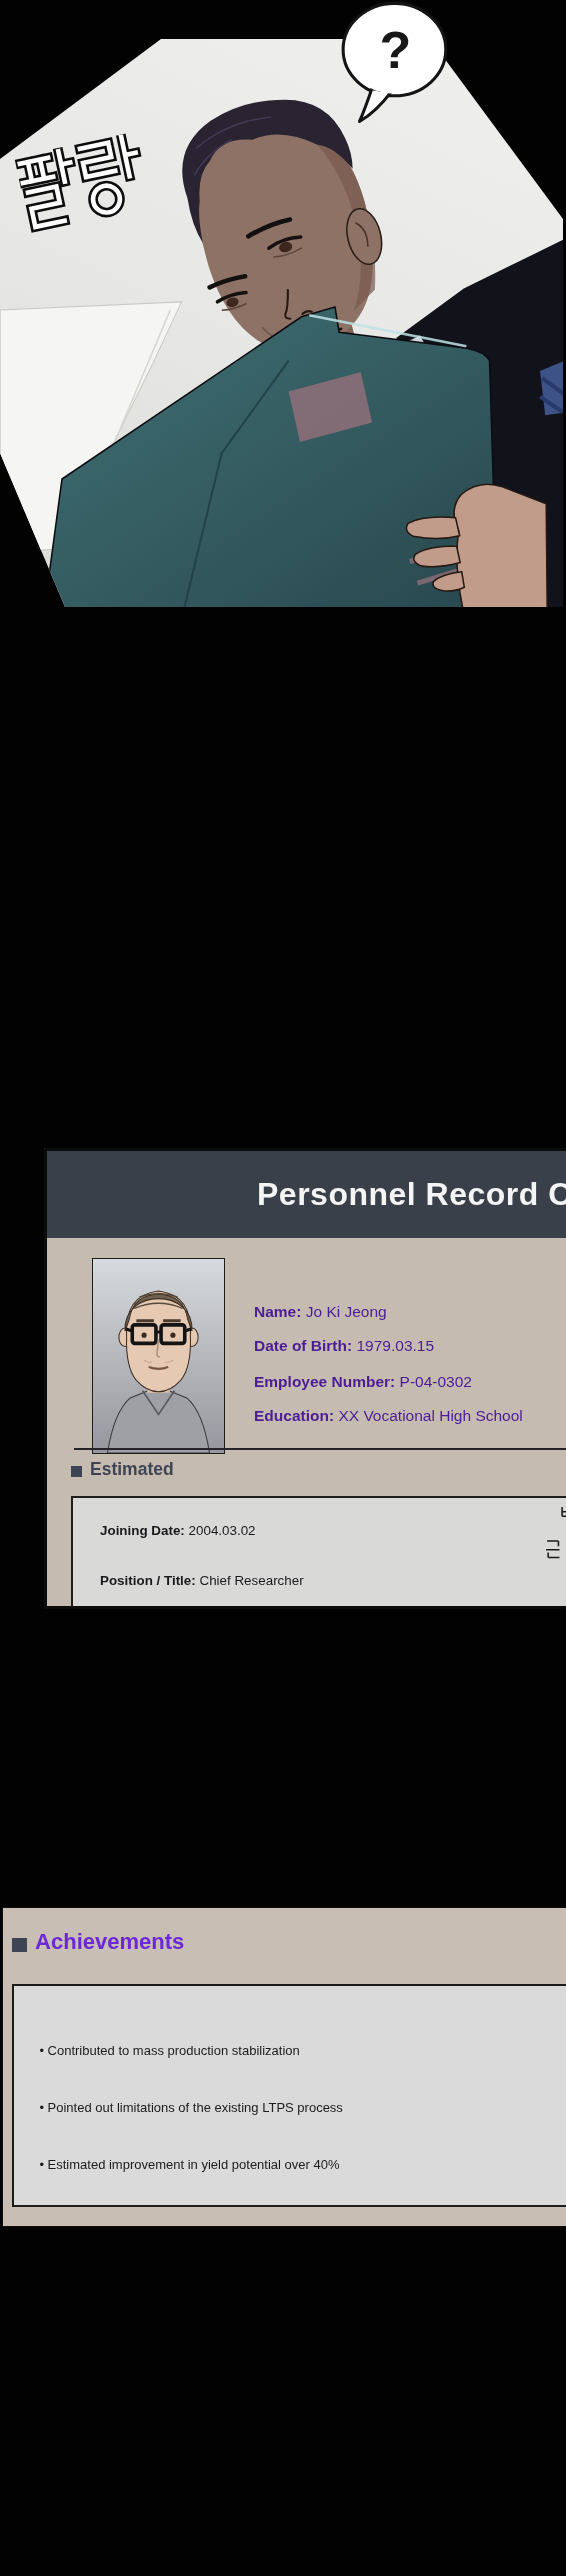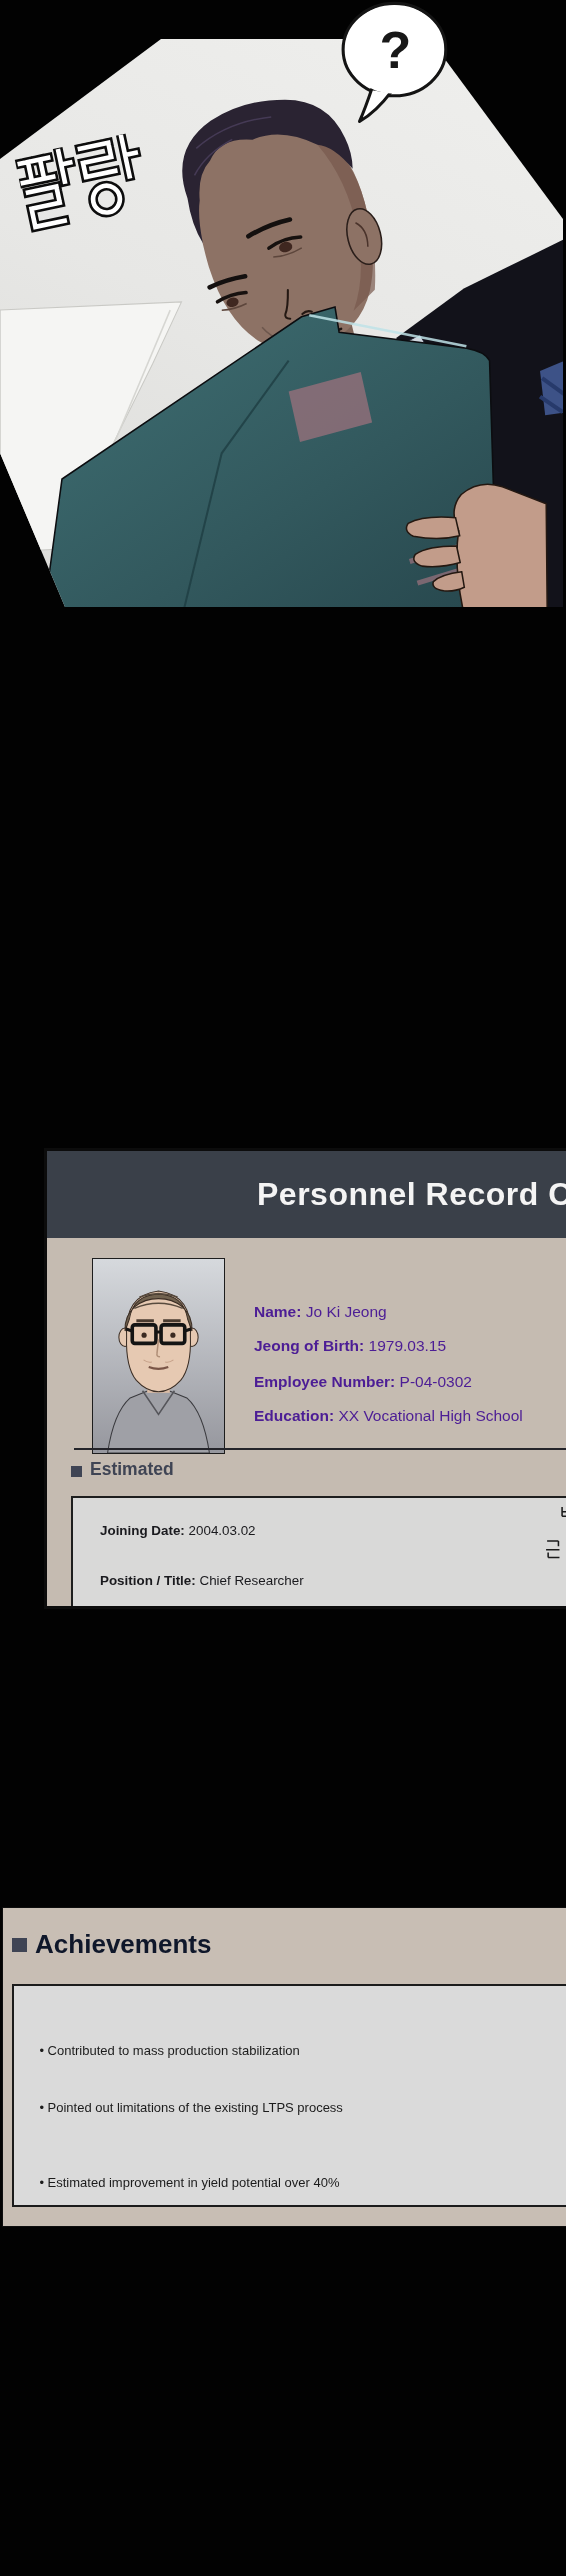--- a/index.html
+++ b/index.html
@@ -34,21 +34,21 @@
   #exp-box{position:absolute;left:24px;top:345px;width:499px;height:116px;background:#d9d9d8;
     border:2.1px solid #1e1e1e;box-sizing:border-box;overflow:hidden;}
   .exp-line{position:absolute;left:27px;white-space:nowrap;font-size:13.4px;color:#1a1a1e;line-height:16.5px;}
   .exp-line b{font-weight:bold;}
 
   
   #ach{left:2.1px;top:1907px;width:565px;height:320px;background:#c8beb4;
     border-left:1.5px solid #0e0e0e;border-top:1.5px solid #0e0e0e;border-bottom:1.5px solid #0e0e0e;
     box-sizing:border-box;overflow:hidden;}
   #ach-bullet{position:absolute;left:9.3px;top:30px;width:14.4px;height:14.4px;background:#3f4454;}
-  #ach-title{position:absolute;left:32px;top:20.6px;font-size:26px;font-weight:bold;color:#0f172a;}
+  #ach-title{position:absolute;left:32px;top:20.6px;font-size:22px;font-weight:bold;color:#6d28d9;}
   #ach-box{position:absolute;left:9.3px;top:76px;width:557px;height:223px;background:#dadada;
     border:2.6px solid #1b1b1b;box-sizing:border-box;overflow:hidden;}
   .ach-line{position:absolute;left:25px;white-space:nowrap;font-size:13px;color:#1c1c1c;line-height:15.5px;}
   .ach-line::before{content:"• ";}
 </style>
 </head>
 <body>
 
 <div id="canvas">
 
@@ -156,21 +156,21 @@
         <rect x="132" y="128" width="46" height="36" rx="5" fill="none" stroke="#141414" stroke-width="7"></rect>
         <path d="M 122 142 H 132 M 76 140 L 64 136 M 178 140 L 190 136" stroke="#141414" stroke-width="6"></path>
         <circle cx="99" cy="148" r="5" fill="#3a2a22"></circle>
           <circle cx="155" cy="148" r="5" fill="#3a2a22"></circle>
         <path d="M 127 156 L 124 184 Q 123 190 130 190" stroke="#b08f78" stroke-width="3" fill="none"></path>
         <path d="M 108 210 Q 127 217 146 210" stroke="#7a5547" stroke-width="4" fill="none"></path>
         <path d="M 98 196 Q 106 202 114 200 M 140 200 Q 148 202 156 196" stroke="#c5a088" stroke-width="2" fill="none"></path>
       </svg>
     </div>
     <div class="info-line" style="top:151px;"><b>Name:</b>&nbsp;<span>Jo Ki Jeong</span></div>
-    <div class="info-line" style="top:185px;"><b>Jeong of Birth:</b>&nbsp;<span>1979.03.15</span></div>
+    <div class="info-line" style="top:185px;"><b>Date of Birth:</b>&nbsp;<span>1979.03.15</span></div>
     <div class="info-line" style="top:221px;"><b>Employee Number:</b>&nbsp;<span>P-04-0302</span></div>
     <div class="info-line" style="top:255px;"><b>Education:</b>&nbsp;<span>XX Vocational High School</span></div>
     <div id="card-divider"></div>
     <div id="exp-bullet"></div>
     <div id="exp-title">Estimated</div>
     <div id="exp-box">
       <div class="exp-line" style="top:25px;"><b>Joining Date:</b>&nbsp;<span>2004.03.02</span></div>
       <div class="exp-line" style="top:75px;"><b>Position / Title:</b>&nbsp;<span>Chief Researcher</span></div>
       <span class="hidden-data">붕</span>
       <span class="hidden-data">근</span>
@@ -187,18 +187,18 @@
       </svg>
     </div>
   </div>
 
   <div id="ach" class="abs">
     <div id="ach-bullet"></div>
     <div id="ach-title">Achievements</div>
     <div id="ach-box">
       <div class="ach-line" style="top:57px;">Contributed to mass production stabilization</div>
       <div class="ach-line" style="top:114px;">Pointed out limitations of the existing LTPS process</div>
-      <div class="ach-line" style="top:189px;">Estimated improvement in yield potential over 40%</div>
+      <div class="ach-line" style="top:171px;">Estimated improvement in yield potential over 40%</div>
     </div>
   </div>
 
 </div>
 
 
 </body></html>

